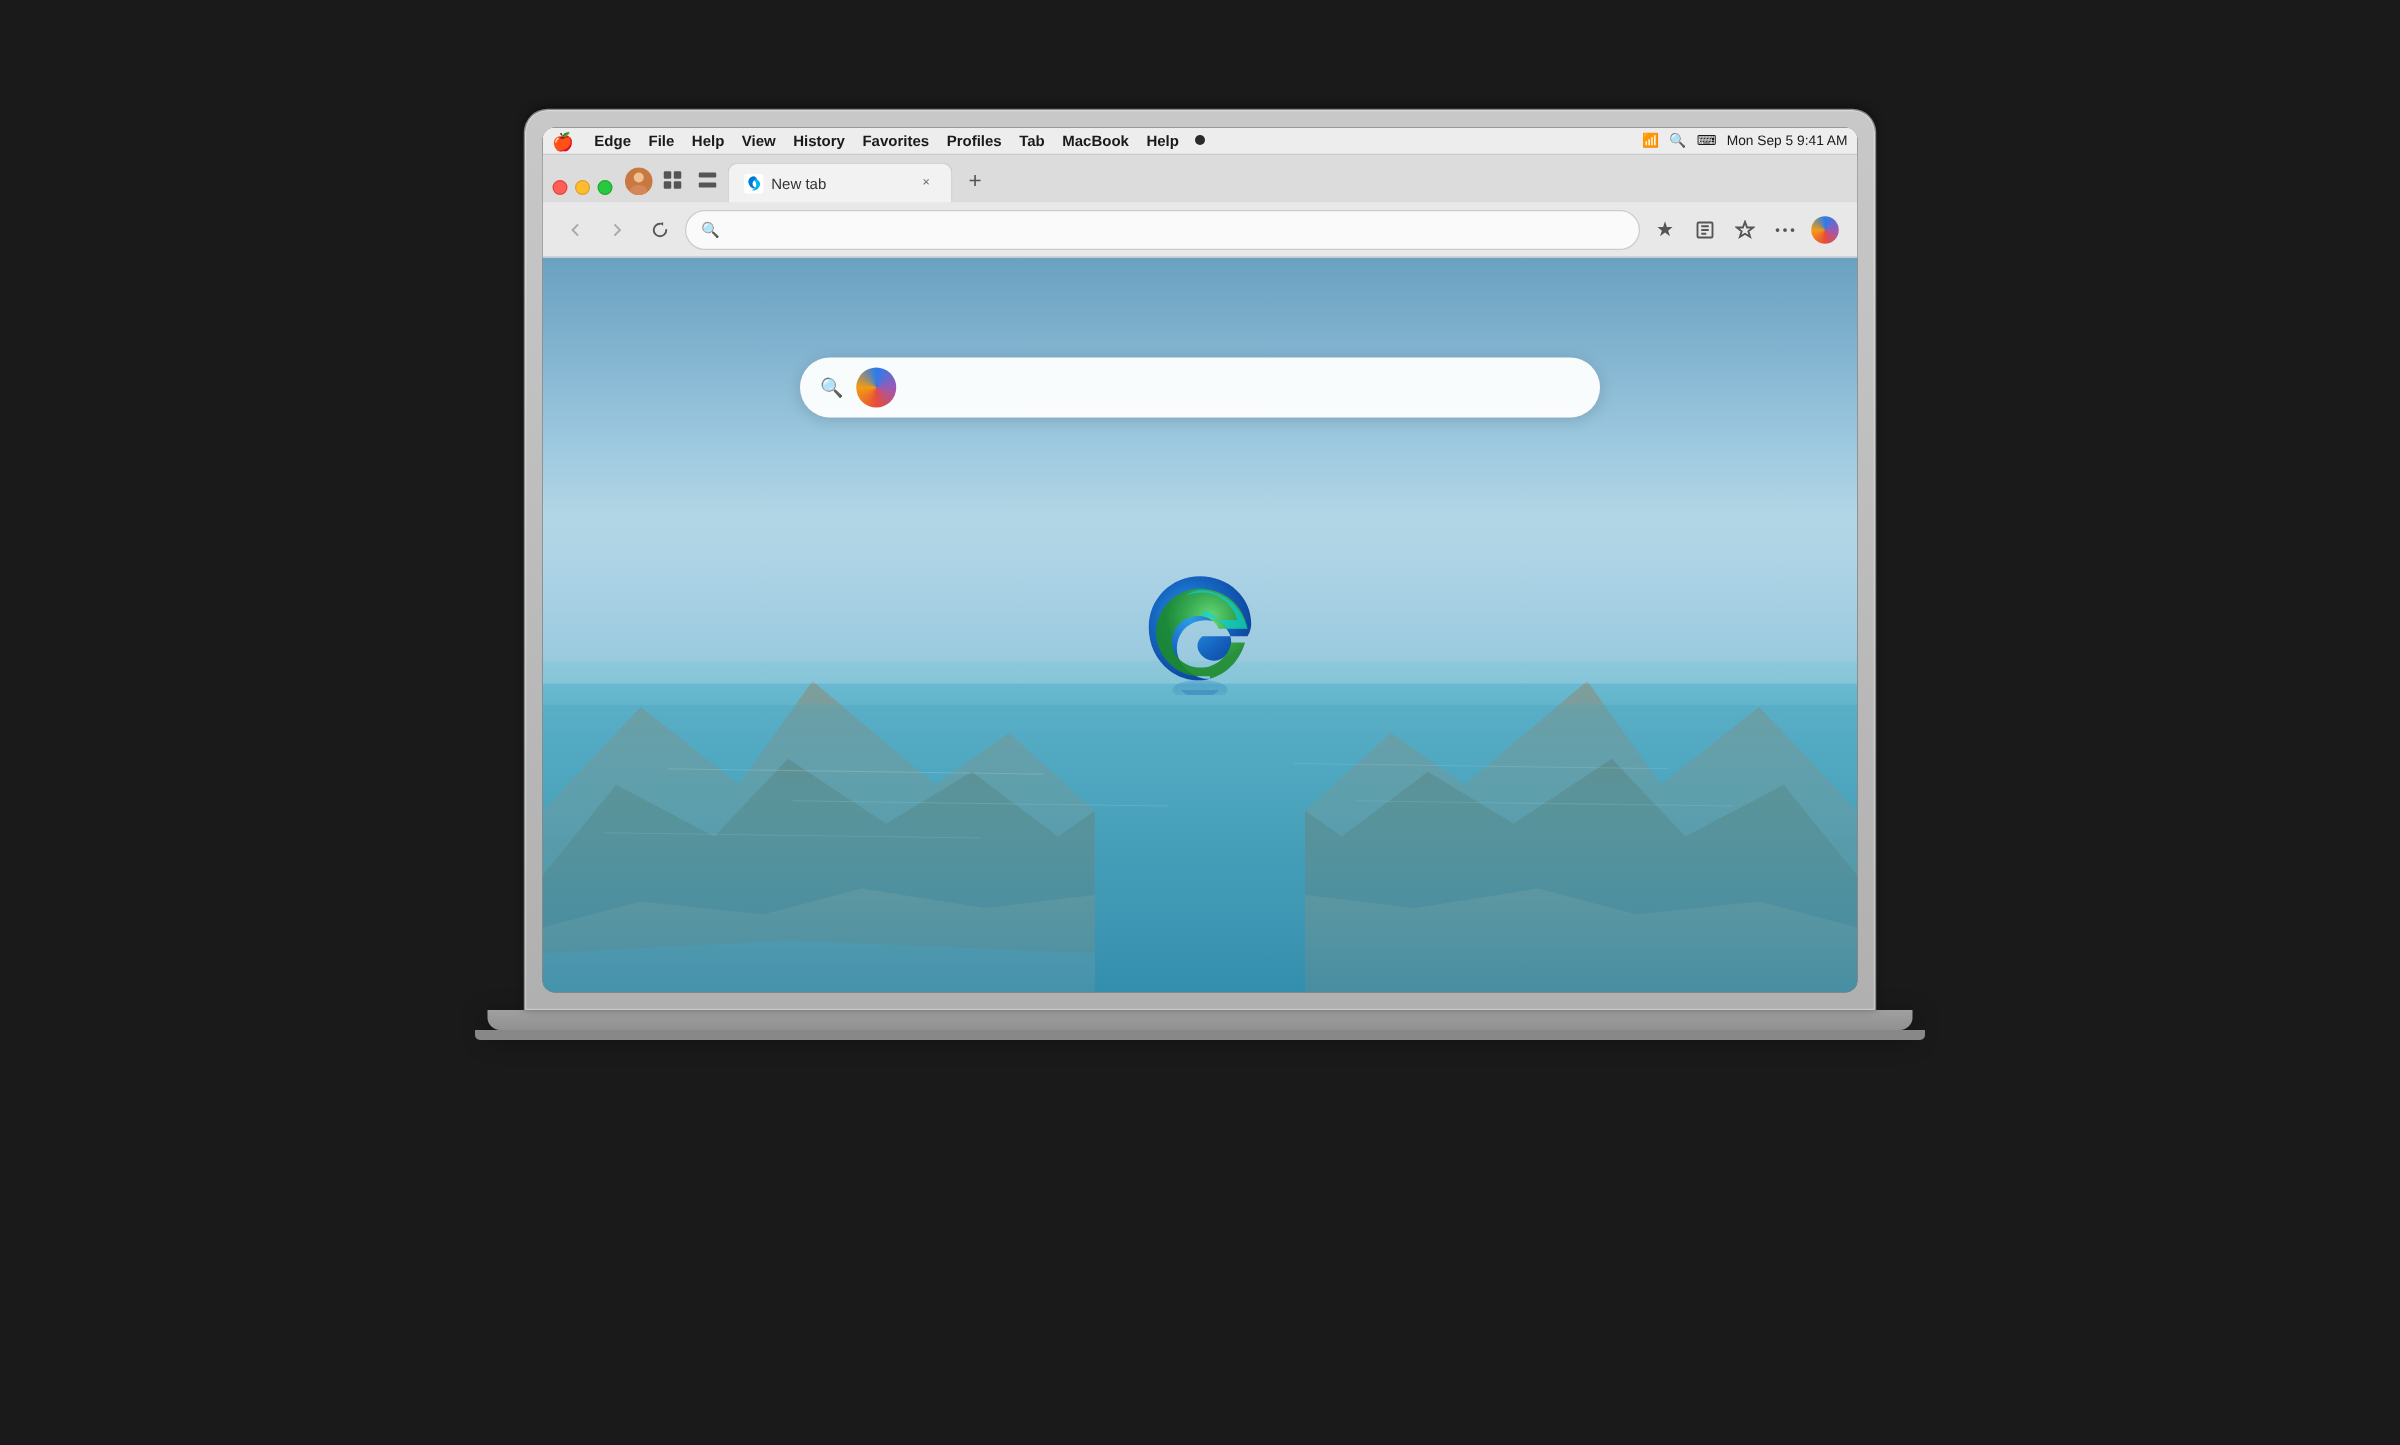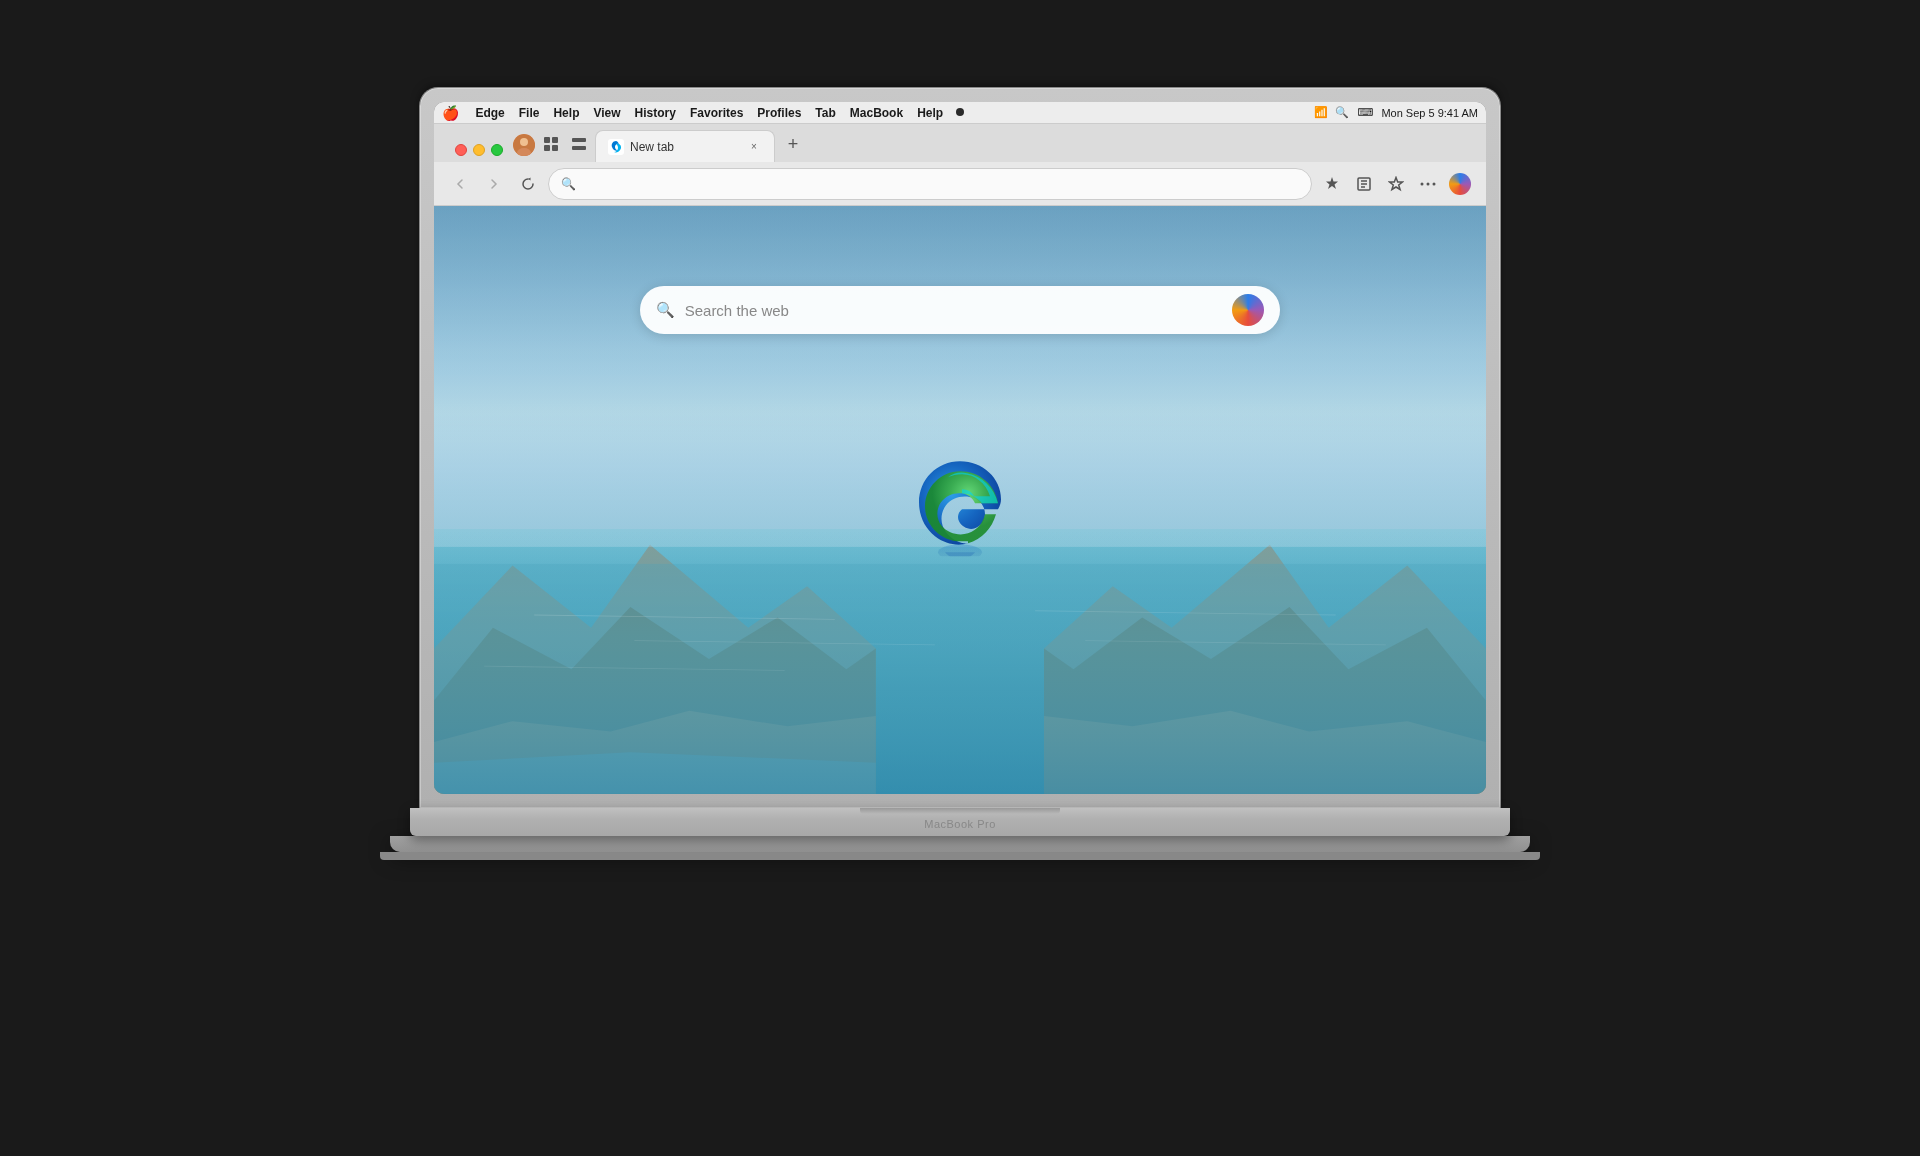--- a/index.html
+++ b/index.html
@@ -110,21 +110,21 @@
       background: #e8e8e8;
       flex-shrink: 0;
     }
 
     
     .tab-bar {
       height: 38px;
       background: #dcdcdc;
       display: flex;
       align-items: flex-end;
-      padding: 0 21px;
+      padding: 0 8px;
       gap: 0;
     }
 
     .traffic-lights {
       display: flex;
       gap: 6px;
       align-items: center;
       margin-right: 10px;
       margin-bottom: 6px;
     }
@@ -661,21 +661,20 @@
               <line x1="100" y1="480" x2="400" y2="485" stroke="rgba(255,255,255,0.15)" stroke-width="1"></line>
               <line x1="200" y1="510" x2="500" y2="515" stroke="rgba(255,255,255,0.12)" stroke-width="1"></line>
               <line x1="50" y1="540" x2="350" y2="545" stroke="rgba(255,255,255,0.1)" stroke-width="1"></line>
               <line x1="600" y1="475" x2="900" y2="480" stroke="rgba(255,255,255,0.12)" stroke-width="1"></line>
               <line x1="650" y1="510" x2="950" y2="515" stroke="rgba(255,255,255,0.1)" stroke-width="1"></line>
             </svg>
 
             <div class="newtab-search-container">
               <div class="newtab-search-bar">
                 <span class="search-icon">🔍</span>
-                <span class="search-placeholder">Search the web</span>
                 <div class="search-copilot-btn"></div>
               </div>
             </div>
 
             <div class="edge-logo-container">
               <svg class="edge-logo" viewBox="0 0 100 100" xmlns="http://www.w3.org/2000/svg">
                 <defs>
                   <radialGradient id="edgeGrad1" cx="40%" cy="40%" r="60%">
                     <stop offset="0%" stop-color="#2d9de8"></stop>
                     <stop offset="60%" stop-color="#1565c0"></stop>
@@ -708,20 +707,16 @@
               </svg>
             </div>
 
           </div>
         </div>
 
       </div>
     </div>
   </div>
 
-  <div class="macbook-base">
-    <div class="macbook-hinge"></div>
-    <span class="macbook-label">MacBook Pro</span>
-  </div>
   <div class="macbook-bottom"></div>
   <div class="macbook-feet"></div>
 
 </div>
 
 </body></html>

